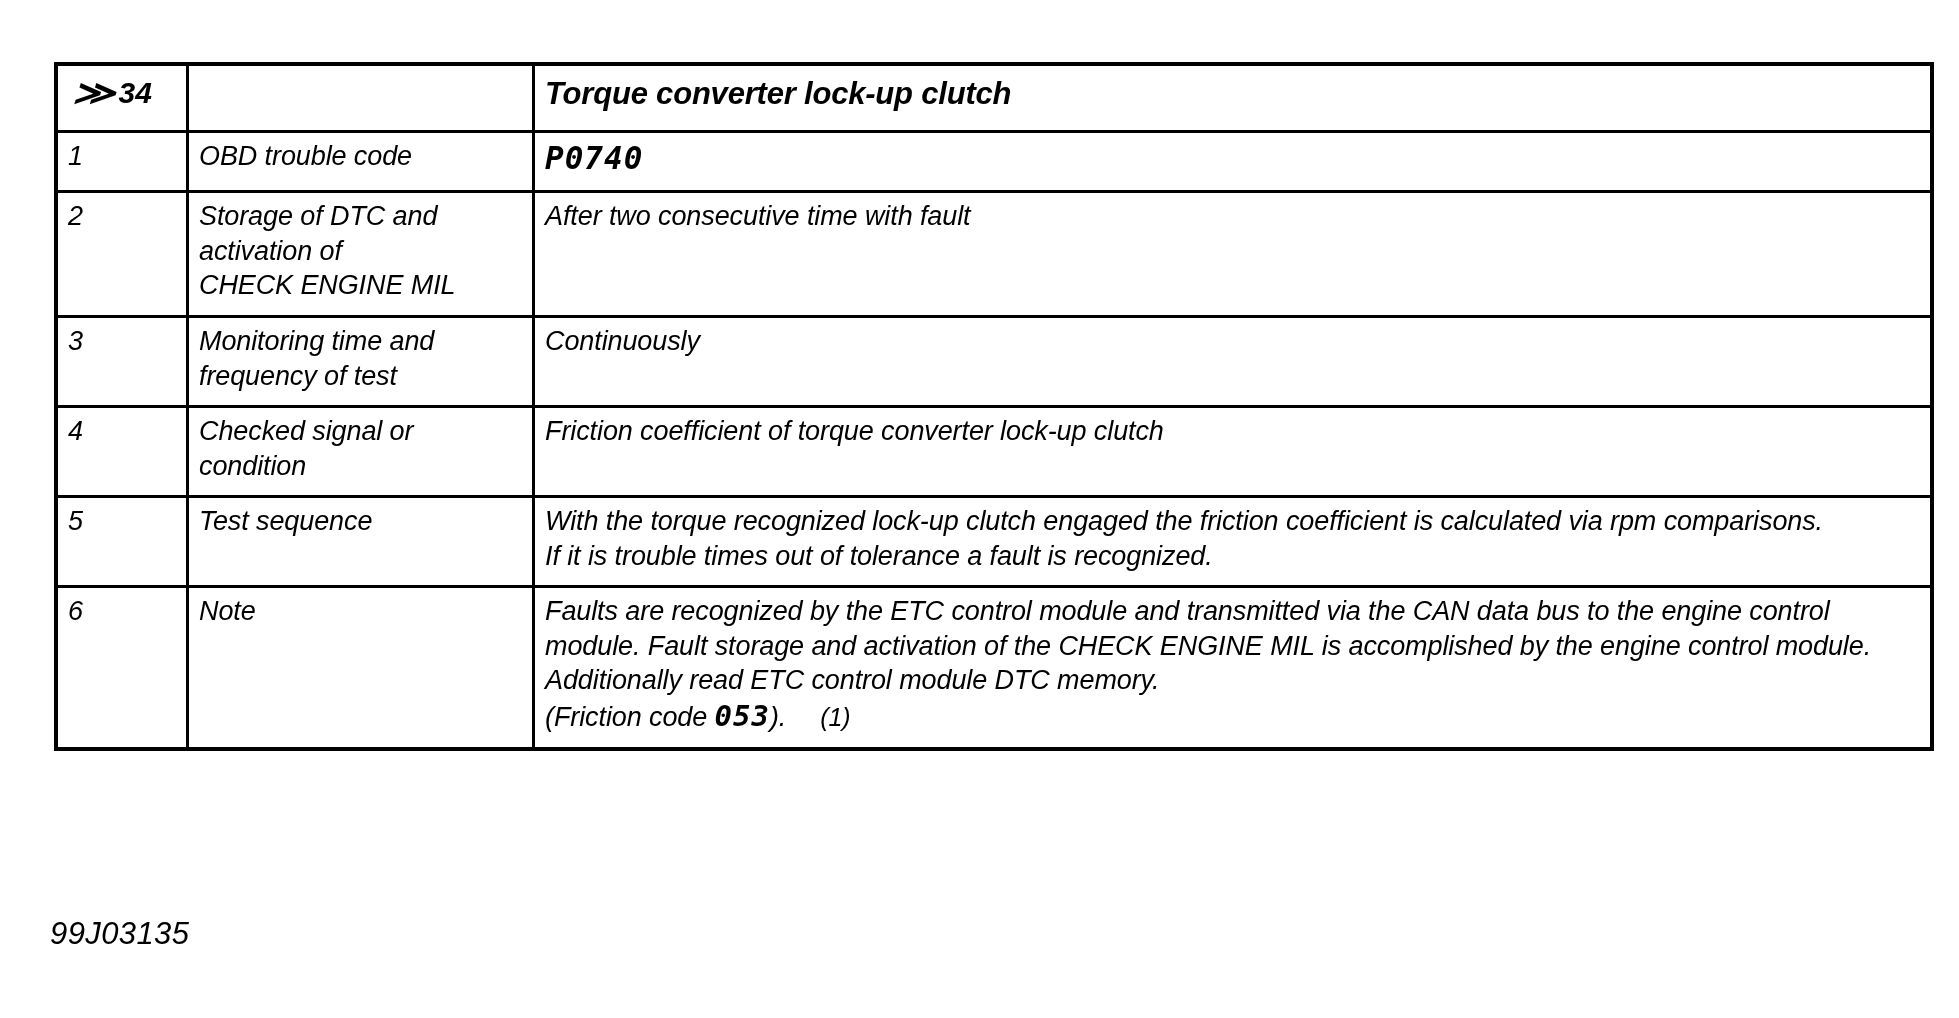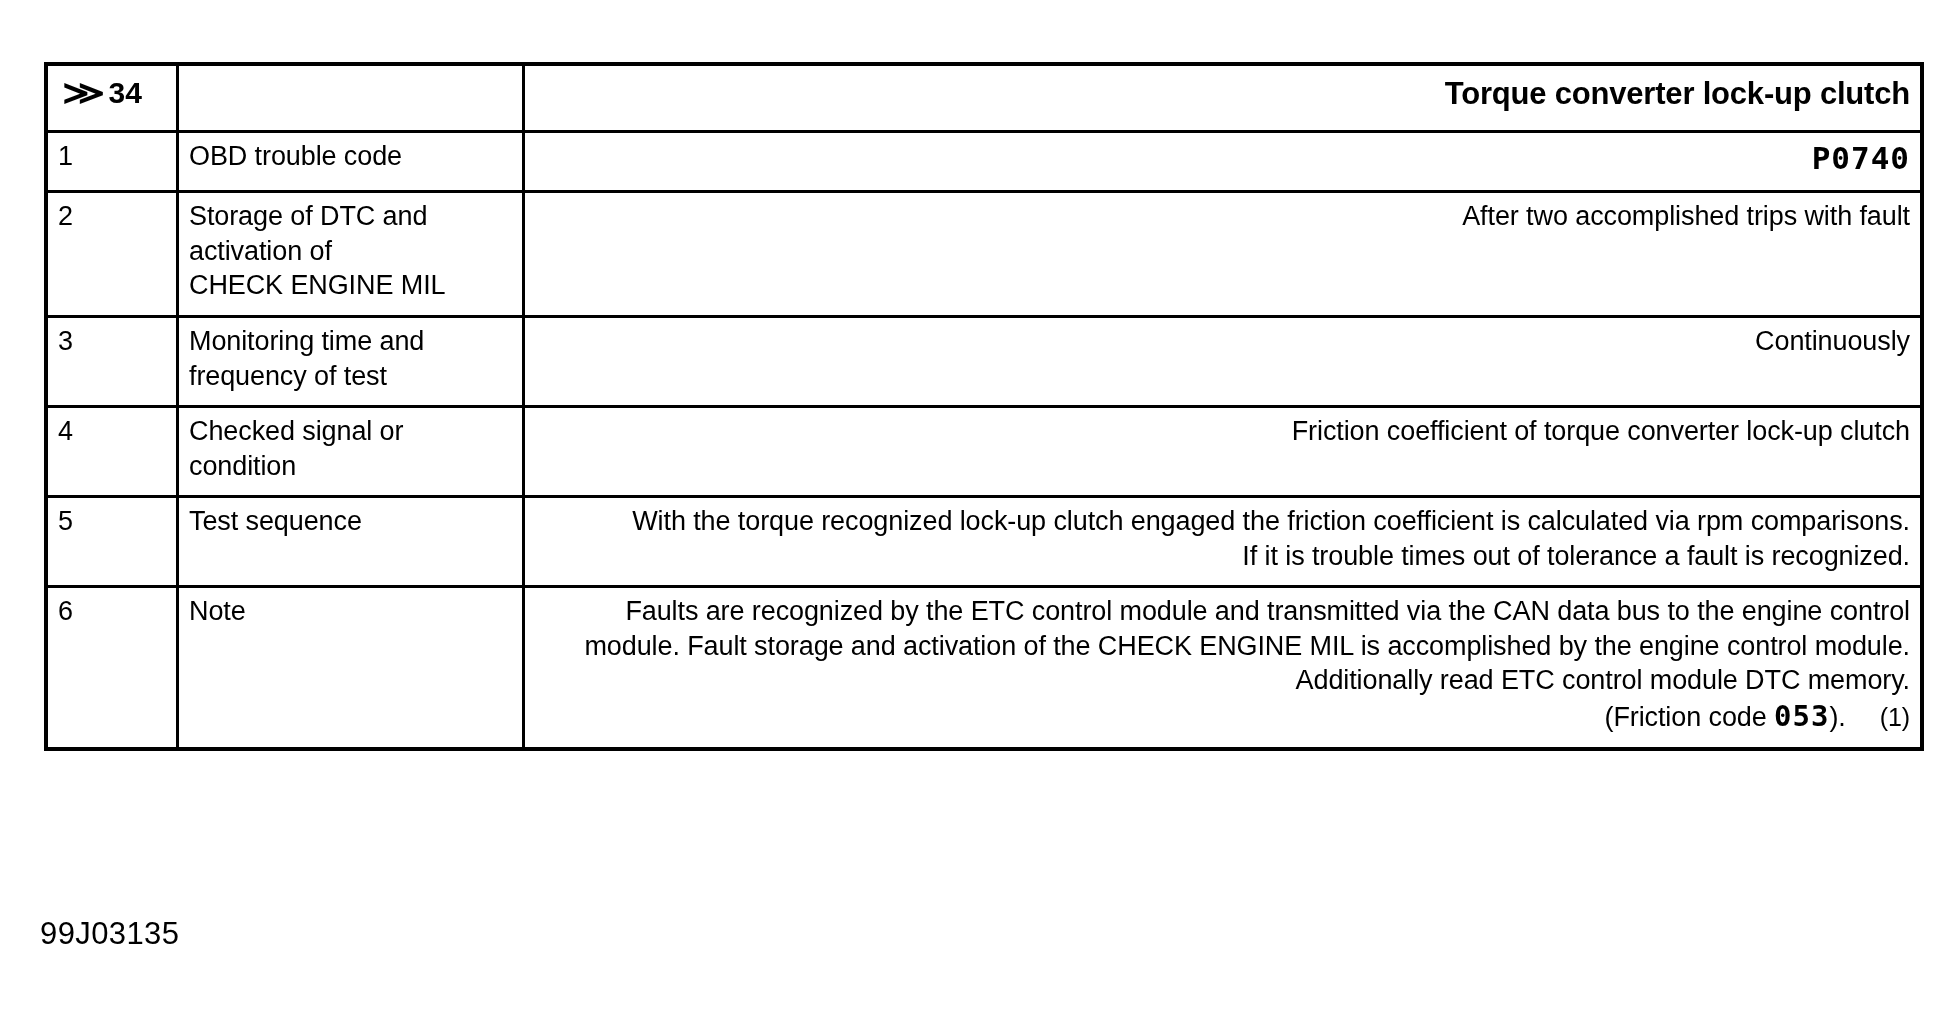--- a/index.html
+++ b/index.html
@@ -11,23 +11,24 @@
     width: 1959px;
     height: 1018px;
     font-family: "Liberation Sans", sans-serif;
     color: #000000;
     position: relative;
     overflow: hidden;
   }
 
   .page {
     position: absolute;
-    left: 4px; top: 0;
+    left: 14px; top: 0;
     width: 1945px;
     height: 1018px;
+    font-style: italic;
   }
 
   
   .dtc-table {
     position: absolute;
     left: 40px;
     top: 62px;
     width: 1880px;
     border-collapse: collapse;
     table-layout: fixed;
@@ -37,21 +38,21 @@
     border: 3px solid #000;
     vertical-align: top;
     padding: 6px 10px 12px 10px;
     font-size: 27px;
     line-height: 1.28;
     letter-spacing: -0.1px;
   }
 
   .col-num   { width: 108px; }
   .col-label { width: 323px; }
-  .col-value { width: auto; text-align: right; }
+  .col-value { width: auto; }
 
   
   .row-header td {
     padding-top: 8px;
     padding-bottom: 16px;
   }
   .hdr-index {
     font-weight: bold;
     font-size: 30px;
     white-space: nowrap;
@@ -151,21 +152,21 @@
       </tr>
 
       <tr>
         <td class="col-num rownum">2</td>
         <td class="col-label cell-lines">
           <div>Storage of DTC and</div>
           <div>activation of</div>
           <div>CHECK ENGINE MIL</div>
         </td>
         <td class="col-value cell-lines">
-          <div>After two accomplished trips with fault</div>
+          <div>After two consecutive time with fault</div>
         </td>
       </tr>
 
       <tr>
         <td class="col-num rownum">3</td>
         <td class="col-label cell-lines">
           <div>Monitoring time and</div>
           <div>frequency of test</div>
         </td>
         <td class="col-value cell-lines">

